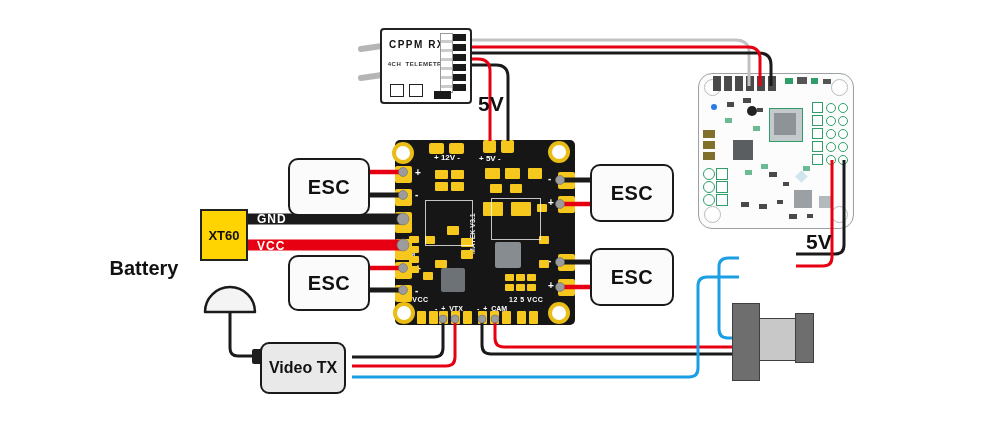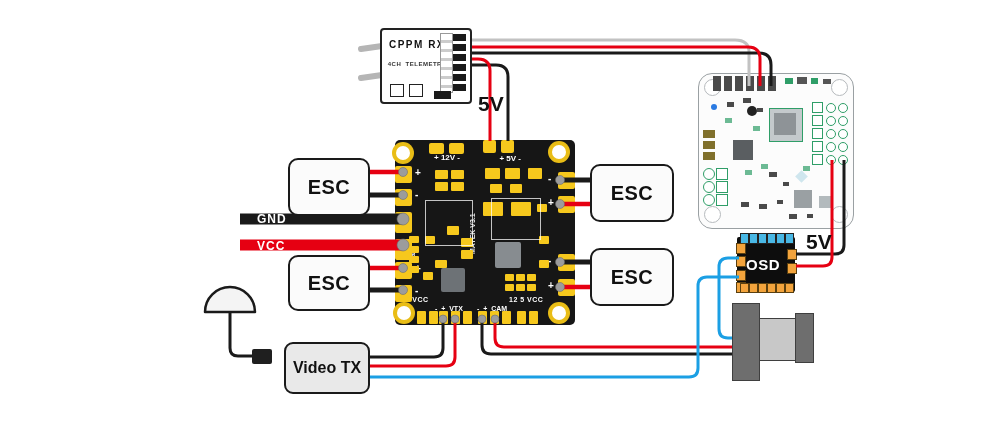--- a/index.html
+++ b/index.html
@@ -24,21 +24,21 @@
 </style>
 </head>
 <body>
 
 <div class="stage">
 
   <div class="layer">
 
     <div class="pdb" id="pdb">
       <span class="silk lbl" style="left:28px;top:13px;width:48px;font-size:8px;text-align:center">+ 12V -</span>
-      <span class="silk lbl" style="left:84px;top:14px;width:42px;font-size:8px;text-align:right">+ 5V -</span>
+      <span class="silk lbl" style="left:84px;top:14px;width:42px;font-size:8px;text-align:left">+ 5V -</span>
       <span class="silk vtext" style="left:14px;top:76px;font-size:7px;height:46px">Batt</span>
       <span class="silk vtext" style="left:74px;top:48px;font-size:7px;height:66px;color:#e8e8e8">MATEK V3.1</span>
       <span class="silk" style="left:6px;top:156px;font-size:7px;letter-spacing:.5px">12 VCC</span>
       <span class="silk" style="left:114px;top:156px;font-size:7px;letter-spacing:.5px">12 5 VCC</span>
       <span class="silk" style="left:40px;top:165px;font-size:7px">-  +  VTX</span>
       <span class="silk" style="left:82px;top:165px;font-size:7px">-  +  CAM</span>
 
       <span class="silk" style="left:20px;top:27px;font-size:10px">+</span>
       <span class="silk" style="left:20px;top:49px;font-size:10px">-</span>
       <span class="silk" style="left:20px;top:123px;font-size:10px">+</span>
@@ -168,41 +168,20 @@
         <div style="position: absolute; left: 26px; top: 44px; width: 7px; height: 5px; background: rgb(47, 158, 104); opacity: 0.7;"></div>
         <div style="position: absolute; left: 54px; top: 52px; width: 7px; height: 5px; background: rgb(47, 158, 104); opacity: 0.7;"></div>
         <div style="position: absolute; left: 62px; top: 90px; width: 7px; height: 5px; background: rgb(47, 158, 104); opacity: 0.7;"></div>
         <div style="position: absolute; left: 46px; top: 96px; width: 7px; height: 5px; background: rgb(47, 158, 104); opacity: 0.7;"></div>
         <div style="position: absolute; left: 104px; top: 92px; width: 7px; height: 5px; background: rgb(47, 158, 104); opacity: 0.7;"></div>
         <div style="position: absolute; left: 12px; top: 30px; width: 6px; height: 6px; border-radius: 50%; background: rgb(42, 122, 226);"></div>
         <div style="position: absolute; left: 48px; top: 32px; width: 10px; height: 10px; border-radius: 50%; background: rgb(34, 34, 34);"></div>
         <div style="position: absolute; left: 98px; top: 98px; width: 9px; height: 9px; background: rgb(207, 230, 238); transform: rotate(45deg);"></div>
       </div>
 
-    <div class="osd ctr" id="osd">
-      <span style="font-size:15px;font-weight:bold;color:#fff;letter-spacing:.5px;position:relative;left:-3px">OSD</span>
-    <div style="position: absolute; left: 3px; top: -4px; width: 7px; height: 9px; background: rgb(73, 184, 229); border: 1px solid rgb(34, 34, 34);"></div>
-        <div style="position: absolute; left: 12px; top: -4px; width: 7px; height: 9px; background: rgb(73, 184, 229); border: 1px solid rgb(34, 34, 34);"></div>
-        <div style="position: absolute; left: 21px; top: -4px; width: 7px; height: 9px; background: rgb(73, 184, 229); border: 1px solid rgb(34, 34, 34);"></div>
-        <div style="position: absolute; left: 30px; top: -4px; width: 7px; height: 9px; background: rgb(73, 184, 229); border: 1px solid rgb(34, 34, 34);"></div>
-        <div style="position: absolute; left: 39px; top: -4px; width: 7px; height: 9px; background: rgb(73, 184, 229); border: 1px solid rgb(34, 34, 34);"></div>
-        <div style="position: absolute; left: 48px; top: -4px; width: 7px; height: 9px; background: rgb(73, 184, 229); border: 1px solid rgb(34, 34, 34);"></div>
-        <div style="position: absolute; left: -1px; top: 6px; width: 8px; height: 9px; background: rgb(242, 163, 60); border: 1px solid rgb(90, 64, 16);"></div>
-        <div style="position: absolute; left: -1px; top: 19px; width: 8px; height: 9px; background: rgb(242, 163, 60); border: 1px solid rgb(90, 64, 16);"></div>
-        <div style="position: absolute; left: -1px; top: 33px; width: 8px; height: 9px; background: rgb(242, 163, 60); border: 1px solid rgb(90, 64, 16);"></div>
-        <div style="position: absolute; left: -1px; top: 45px; width: 8px; height: 9px; background: rgb(242, 163, 60); border: 1px solid rgb(90, 64, 16);"></div>
-        <div style="position: absolute; left: 50px; top: 12px; width: 8px; height: 9px; background: rgb(242, 163, 60); border: 1px solid rgb(90, 64, 16);"></div>
-        <div style="position: absolute; left: 50px; top: 26px; width: 8px; height: 9px; background: rgb(242, 163, 60); border: 1px solid rgb(90, 64, 16);"></div>
-        <div style="position: absolute; left: 3px; top: 46px; width: 7px; height: 8px; background: rgb(242, 163, 60); border: 1px solid rgb(90, 64, 16);"></div>
-        <div style="position: absolute; left: 12px; top: 46px; width: 7px; height: 8px; background: rgb(242, 163, 60); border: 1px solid rgb(90, 64, 16);"></div>
-        <div style="position: absolute; left: 21px; top: 46px; width: 7px; height: 8px; background: rgb(242, 163, 60); border: 1px solid rgb(90, 64, 16);"></div>
-        <div style="position: absolute; left: 30px; top: 46px; width: 7px; height: 8px; background: rgb(242, 163, 60); border: 1px solid rgb(90, 64, 16);"></div>
-        <div style="position: absolute; left: 39px; top: 46px; width: 7px; height: 8px; background: rgb(242, 163, 60); border: 1px solid rgb(90, 64, 16);"></div>
-        <div style="position: absolute; left: 48px; top: 46px; width: 7px; height: 8px; background: rgb(242, 163, 60); border: 1px solid rgb(90, 64, 16);"></div>
-      </div>
   </div>
 
   <svg class="wires" width="1000" height="425" viewBox="0 0 1000 425">
     <g fill="none" stroke-linejoin="round">
 
       <path d="M382 46 L361 49" stroke="#b5b5b5" stroke-width="6" stroke-linecap="round"></path>
       <path d="M382 75 L361 78" stroke="#b5b5b5" stroke-width="6" stroke-linecap="round"></path>
 
       <path d="M462 40 H735 Q749 40 749 52 V86" stroke="#c2c2c2" stroke-width="3"></path>
       <path d="M462 53 H759 Q771 53 771 65 V86" stroke="#1a1a1a" stroke-width="3"></path>
@@ -255,22 +234,26 @@
           <circle cx="455" cy="319" r="4"></circle>
         <circle cx="482" cy="319" r="4"></circle>
           <circle cx="495" cy="319" r="4"></circle>
       </g>
     </g>
   </svg>
 
   <div class="layer">
 
     <div class="lbl" style="left:88px;top:211px;width:112px;font-size:20px;line-height:23px;text-align:center">
-    </div>
-
+      <div>Battery</div>
+    </div>
+
+    <div class="abs ctr" style="left:200px;top:209px;width:44px;height:48px;background:#ffd400;border:2px solid #222;font-weight:bold;font-size:13px">
+      <span>XT60</span>
+    </div>
 
     <span class="lbl" style="left:257px;top:212px;font-size:12px;color:#fff;letter-spacing:1px">GND</span>
     <span class="lbl" style="left:257px;top:239px;font-size:12px;color:#fff;letter-spacing:1px">VCC</span>
 
     <div class="box esc" style="left:288px;top:158px;width:78px;height:54px">
         <span>ESC</span>
       </div>
     <div class="box esc" style="left:288px;top:255px;width:78px;height:52px">
         <span>ESC</span>
       </div>
@@ -284,21 +267,21 @@
     <div class="abs" style="left:380px;top:28px;width:88px;height:72px;background:#fff;border:2px solid #222;border-radius:4px">
       <div class="lbl" style="left:6px;top:9px;width:58px;font-size:10px;letter-spacing:1.5px;text-align:center">CPPM RX</div>
       <div class="lbl" style="left:4px;top:31px;width:62px;font-size:6px;letter-spacing:.5px;text-align:center;color:#333">4CH  TELEMETRY</div>
       <div class="abs" style="left:58px;top:3px;width:11px;height:58px;border:1px solid #999;background:repeating-linear-gradient(#fff 0 6px,#ccc 6px 9px)"></div>
       <div class="abs" style="left:71px;top:4px;width:13px;height:58px;background:repeating-linear-gradient(#1a1a1a 0 7px,#fff 7px 10px)"></div>
       <div class="abs" style="left:8px;top:54px;width:12px;height:11px;border:1.5px solid #222;background:#fff"></div>
       <div class="abs" style="left:27px;top:54px;width:12px;height:11px;border:1.5px solid #222;background:#fff"></div>
       <div class="abs" style="left:52px;top:61px;width:17px;height:8px;background:#1a1a1a"></div>
     </div>
 
-    <div class="box videotx" style="left:284px;top:342px;width:82px;height:48px">
+    <div class="box videotx" style="left:260px;top:342px;width:82px;height:48px">
       <span>Video TX</span>
     </div>
 
     <div>
       <div class="campart" style="left:732px;top:303px;width:28px;height:78px;background:#6e6e6e"></div>
       <div class="campart" style="left:759px;top:318px;width:37px;height:43px;background:#c8c8c8"></div>
       <div class="campart" style="left:795px;top:313px;width:19px;height:50px;background:#6e6e6e"></div>
     </div>
 
     <span class="lbl" style="left:478px;top:92px;font-size:21px">5V</span>

